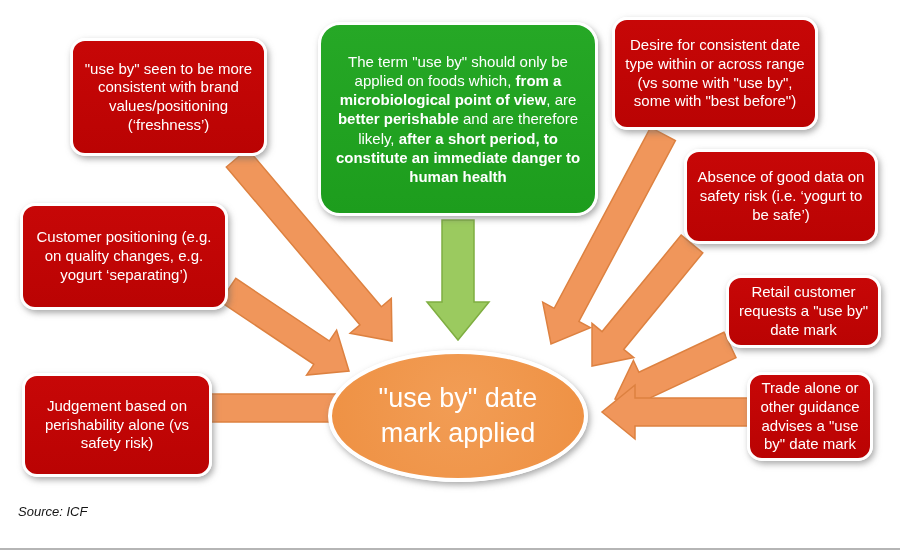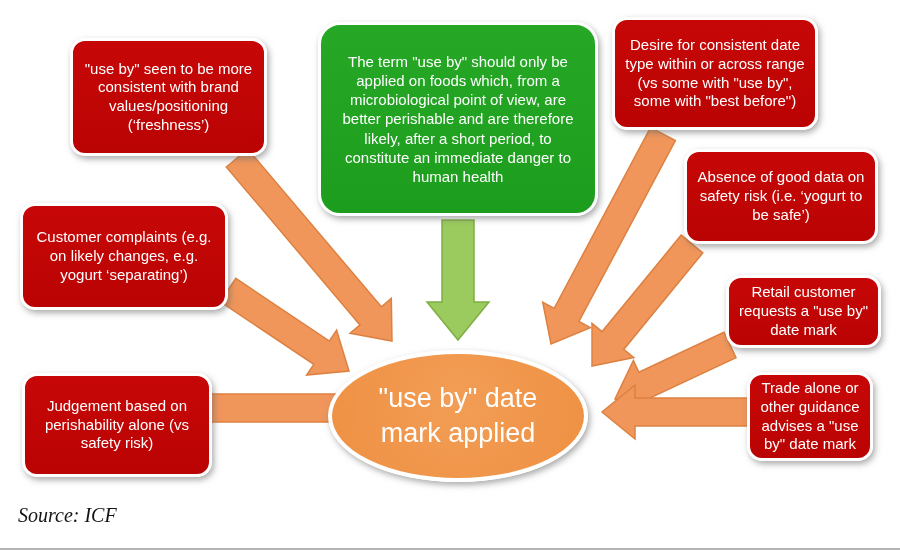--- a/index.html
+++ b/index.html
@@ -16,31 +16,31 @@
     box-shadow:2px 3px 6px rgba(100,100,100,0.55);
   }
   .red-box{
     background:linear-gradient(180deg,#c70707,#ba0303);
     border-radius:15px;font-size:15px;line-height:1.25;padding:6px 9px;
   }
   .green-box{
     background:linear-gradient(180deg,#26a826,#1d9d1d);
     border-radius:22px;font-size:15px;line-height:1.28;padding:10px 14px;
   }
-  .green-box b{font-weight:400;}
+  .green-box b{font-weight:700;}
   .ellipse{
     background:radial-gradient(circle at 50% 38%,#f29d55,#ee9042);
     border-radius:50%;border-width:4px;
     font-size:27px;line-height:1.3;
   }
   .ellipse .inner{width:210px;}
   .source{
     position:absolute;left:18px;top:504px;
-    font-family:Liberation Serif, serif;font-style:italic;
-    font-size:20px;color:#141414;
+    font-family:Liberation Sans, sans-serif;font-style:italic;
+    font-size:13px;color:#141414;
   }
   
   .b-brand     {left:70px;  top:38px;  width:197px; height:118px;}
   .b-green     {left:318px; top:22px;  width:280px; height:194px;}
   .b-datetype  {left:612px; top:17px;  width:206px; height:113px;}
   .b-complaints{left:20px;  top:203px; width:208px; height:107px;}
   .b-absence   {left:684px; top:149px; width:194px; height:95px;}
   .b-judgement {left:22px;  top:373px; width:190px; height:104px;}
   .b-retail    {left:726px; top:275px; width:155px; height:73px;}
   .b-trade     {left:747px; top:372px; width:126px; height:89px;}
@@ -68,21 +68,21 @@
 
   <div class="node green-box b-green">
     <span><span>The term "use by" should only be applied on foods which, </span><b>from a microbiological point of view</b><span>, are </span><b>better perishable</b><span> and are therefore likely, </span><b>after a short period, to constitute an immediate danger to human health</b></span>
   </div>
 
   <div class="node red-box b-datetype">
     <span>Desire for consistent date type within or across range (vs some with "use by", some with "best before")</span>
   </div>
 
   <div class="node red-box b-complaints">
-    <span>Customer complaints (e.g. on likely changes, e.g. yogurt ‘separating’)</span>
+    <span>Customer positioning (e.g. on quality changes, e.g. yogurt ‘separating’)</span>
   </div>
 
   <div class="node red-box b-absence">
     <span>Absence of good data on safety risk (i.e. ‘yogurt to be safe’)</span>
   </div>
 
   <div class="node red-box b-judgement">
     <span>Judgement based on perishability alone (vs safety risk)</span>
   </div>
 

